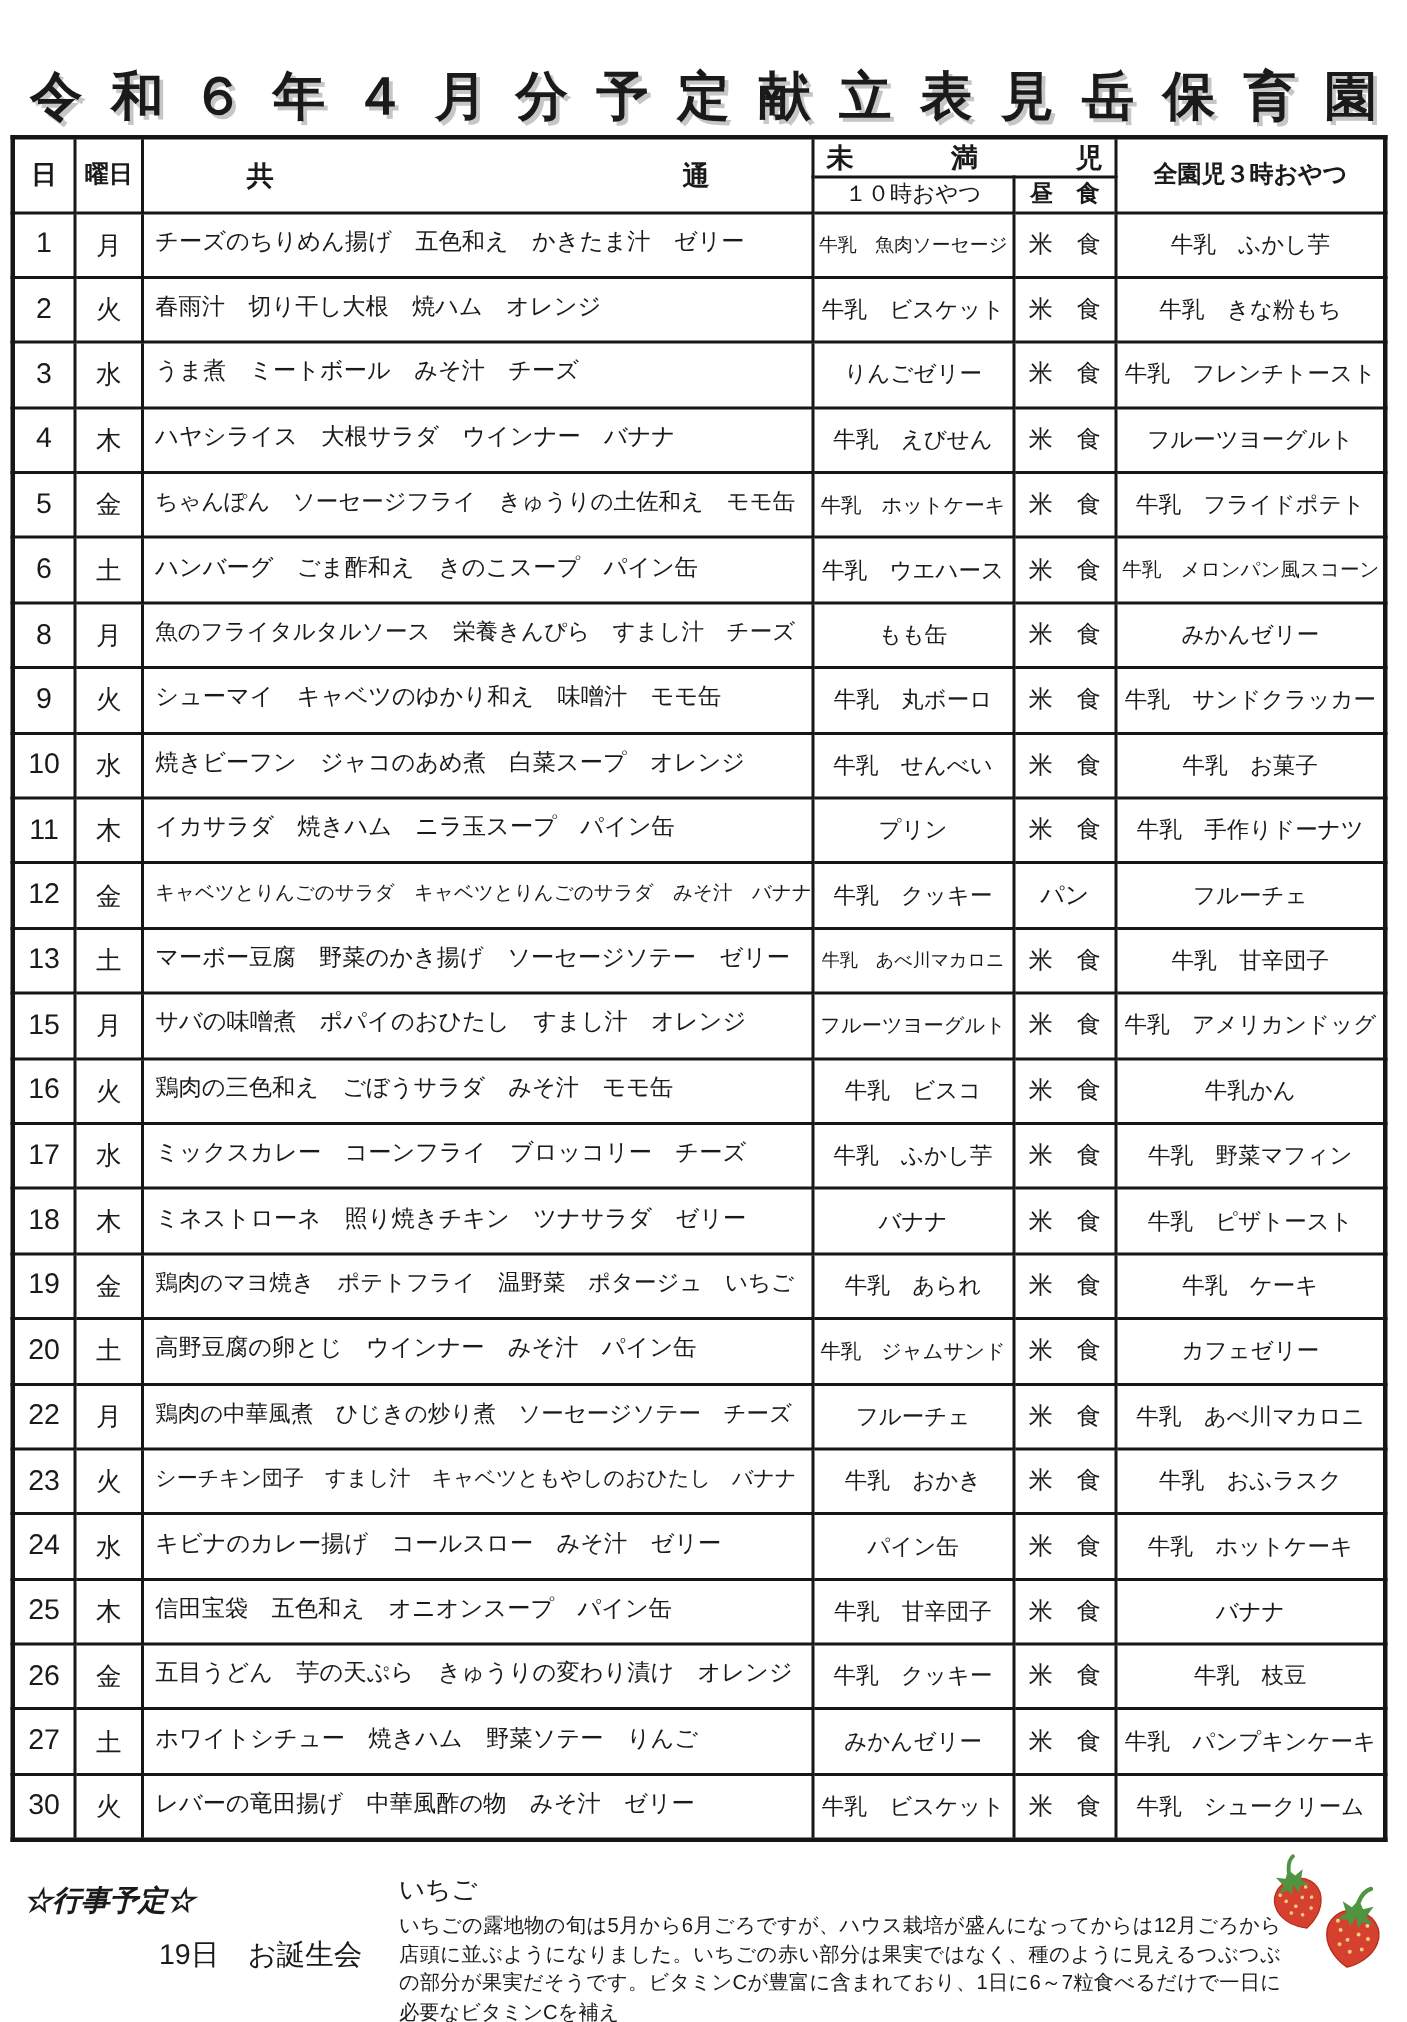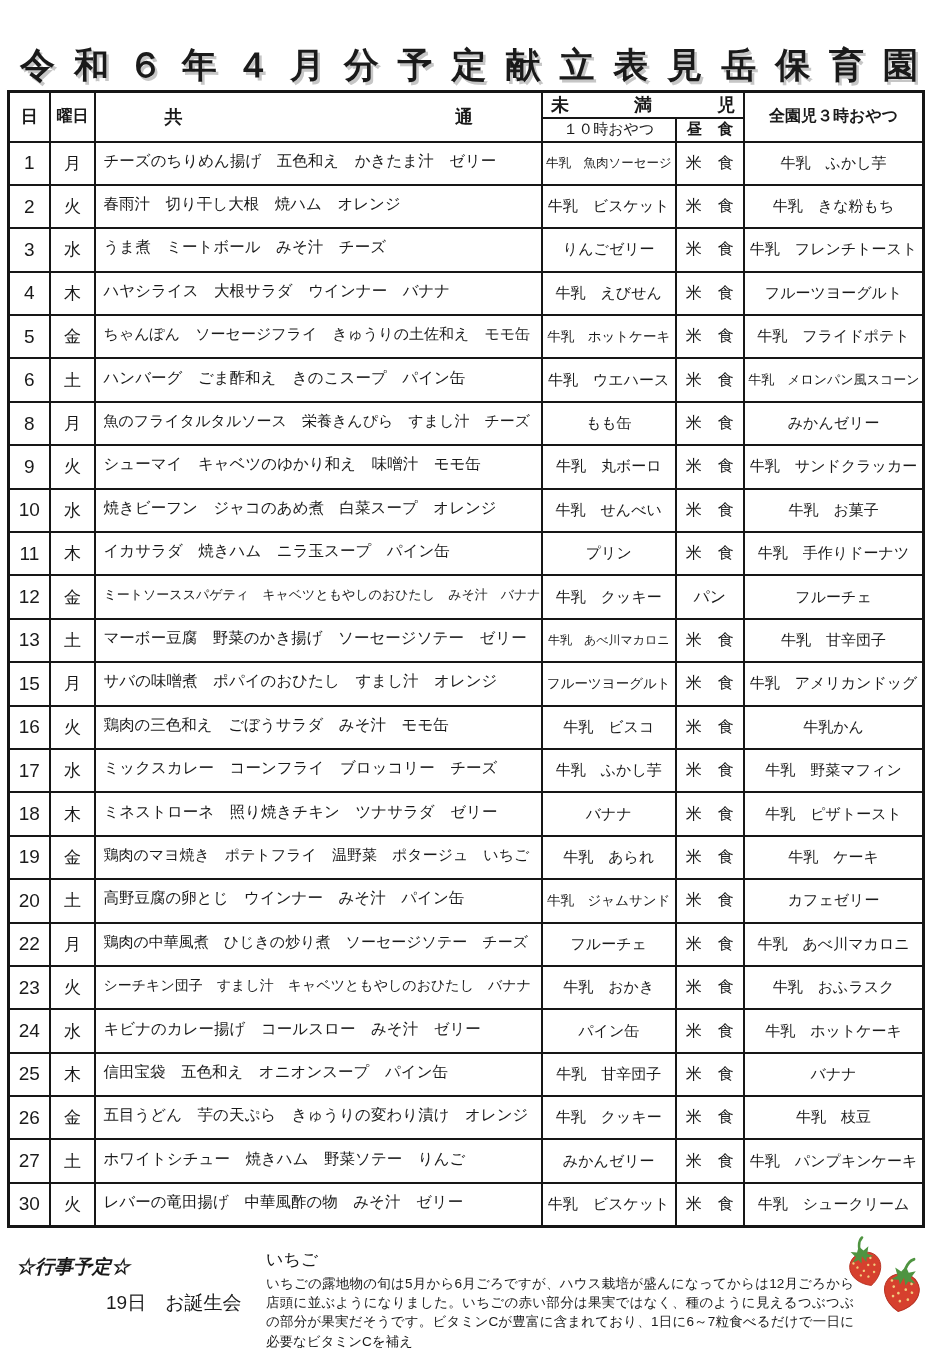--- a/index.html
+++ b/index.html
@@ -187,21 +187,21 @@
     <td class="c-day">11</td>
     <td class="c-weekday">木</td>
     <td class="c-common fit">イカサラダ　焼きハム　ニラ玉スープ　パイン缶</td>
     <td class="c-snack10 fit">プリン</td>
     <td class="c-lunch">米　食</td>
     <td class="c-snack3 fit">牛乳　手作りドーナツ</td>
   </tr>
       <tr>
     <td class="c-day">12</td>
     <td class="c-weekday">金</td>
-    <td class="c-common fit" style="font-size: 13px;">ミートソーススパゲティ　キャベツともやしのおひたし　みそ汁　バナナ</td>
+    <td class="c-common fit" style="font-size: 13px;">キャベツとりんごのサラダ　キャベツとりんごのサラダ　みそ汁　バナナ</td>
     <td class="c-snack10 fit">牛乳　クッキー</td>
     <td class="c-lunch">パン</td>
     <td class="c-snack3 fit">フルーチェ</td>
   </tr>
       <tr>
     <td class="c-day">13</td>
     <td class="c-weekday">土</td>
     <td class="c-common fit">マーボー豆腐　野菜のかき揚げ　ソーセージソテー　ゼリー</td>
     <td class="c-snack10 fit" style="font-size: 12px;">牛乳　あべ川マカロニ</td>
     <td class="c-lunch">米　食</td>

